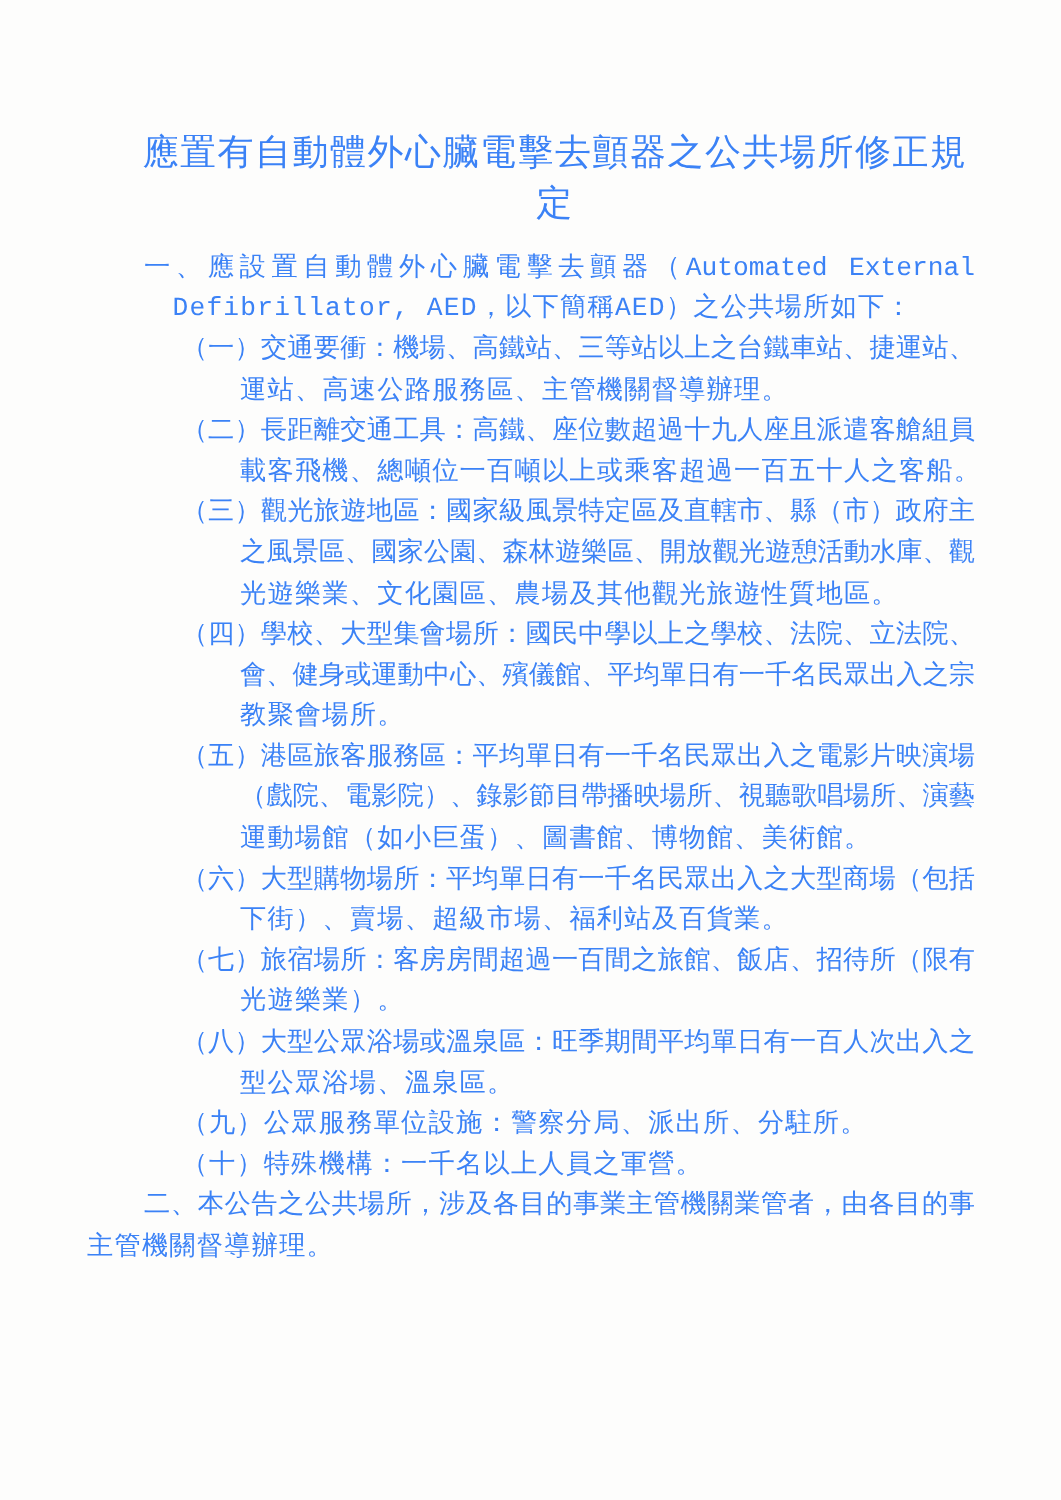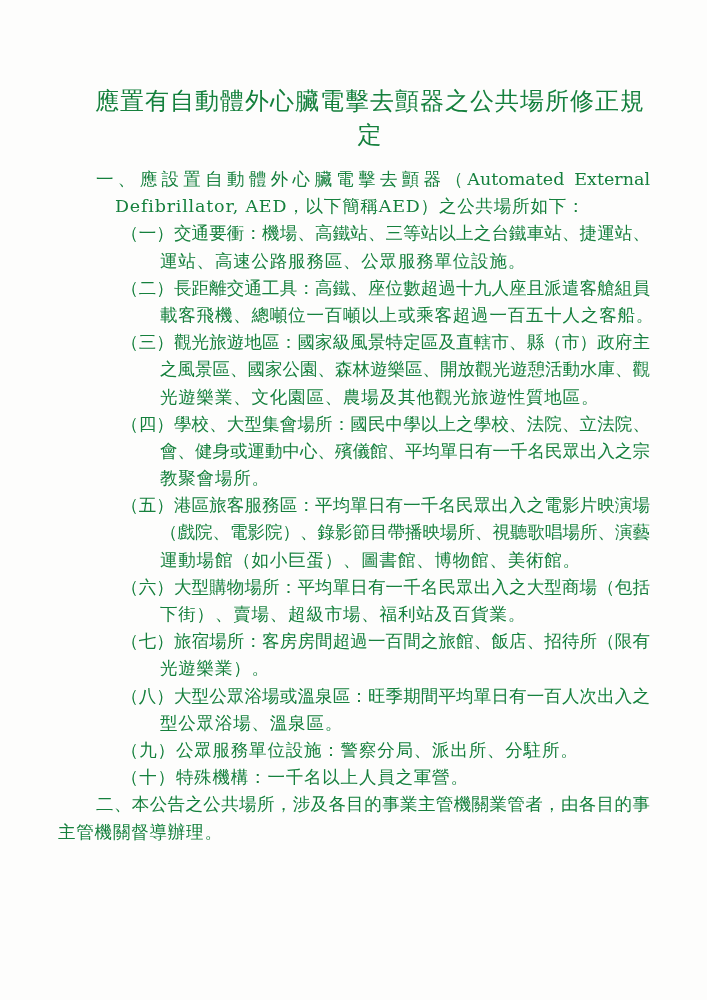--- a/index.html
+++ b/index.html
@@ -3,37 +3,38 @@
 <meta charset="utf-8">
 <style>
   * { margin: 0; padding: 0; box-sizing: border-box; }
   html, body { background: #e8e8e8; }
   .page {
     position: relative;
     width: 707px;
     height: 1000px;
     margin: 0 auto;
     background: #fdfdfc;
-    color: #15803d;
+    color: #3b82f6;
     font-family: "DejaVu Serif", "Liberation Serif", serif;
     overflow: hidden;
   }
   .title {
     padding-top: 84px;
     padding-left: 90px;
     padding-right: 57px;
     text-align: center;
     font-size: 24px;
     letter-spacing: 1px;
     line-height: 34px;
     font-weight: 500;
   }
   .doc-body {
     margin-top: 14px;
     font-size: 17.5px;
+    font-family: Liberation Mono, monospace;
   }
   .line {
     line-height: 27.2px;
     height: 27.2px;
     padding-right: 57px;
     white-space: nowrap;
     letter-spacing: 0.8px;
   }
   .line.justify {
     white-space: normal;
@@ -52,21 +53,21 @@
 </style>
 </head>
 <body>
 
 <div class="page">
   <div class="title">應置有自動體外心臟電擊去顫器之公共場所修正規定</div>
   <div class="doc-body">
       <div class="line l1-first justify">一、應設置自動體外心臟電擊去顫器（Automated External</div>
       <div class="line l1-cont">Defibrillator, AED，以下簡稱AED）之公共場所如下：</div>
       <div class="line sub-first justify">（一）交通要衝：機場、高鐵站、三等站以上之台鐵車站、捷運站、轉</div>
-      <div class="line sub-cont">運站、高速公路服務區、公眾服務單位設施。</div>
+      <div class="line sub-cont">運站、高速公路服務區、主管機關督導辦理。</div>
       <div class="line sub-first justify">（二）長距離交通工具：高鐵、座位數超過十九人座且派遣客艙組員之</div>
       <div class="line sub-cont">載客飛機、總噸位一百噸以上或乘客超過一百五十人之客船。</div>
       <div class="line sub-first justify">（三）觀光旅遊地區：國家級風景特定區及直轄市、縣（市）政府主管</div>
       <div class="line sub-cont justify">之風景區、國家公園、森林遊樂區、開放觀光遊憩活動水庫、觀</div>
       <div class="line sub-cont">光遊樂業、文化園區、農場及其他觀光旅遊性質地區。</div>
       <div class="line sub-first justify">（四）學校、大型集會場所：國民中學以上之學校、法院、立法院、議</div>
       <div class="line sub-cont justify">會、健身或運動中心、殯儀館、平均單日有一千名民眾出入之宗</div>
       <div class="line sub-cont">教聚會場所。</div>
       <div class="line sub-first justify">（五）港區旅客服務區：平均單日有一千名民眾出入之電影片映演場所</div>
       <div class="line sub-cont justify">（戲院、電影院）、錄影節目帶播映場所、視聽歌唱場所、演藝廳、</div>

